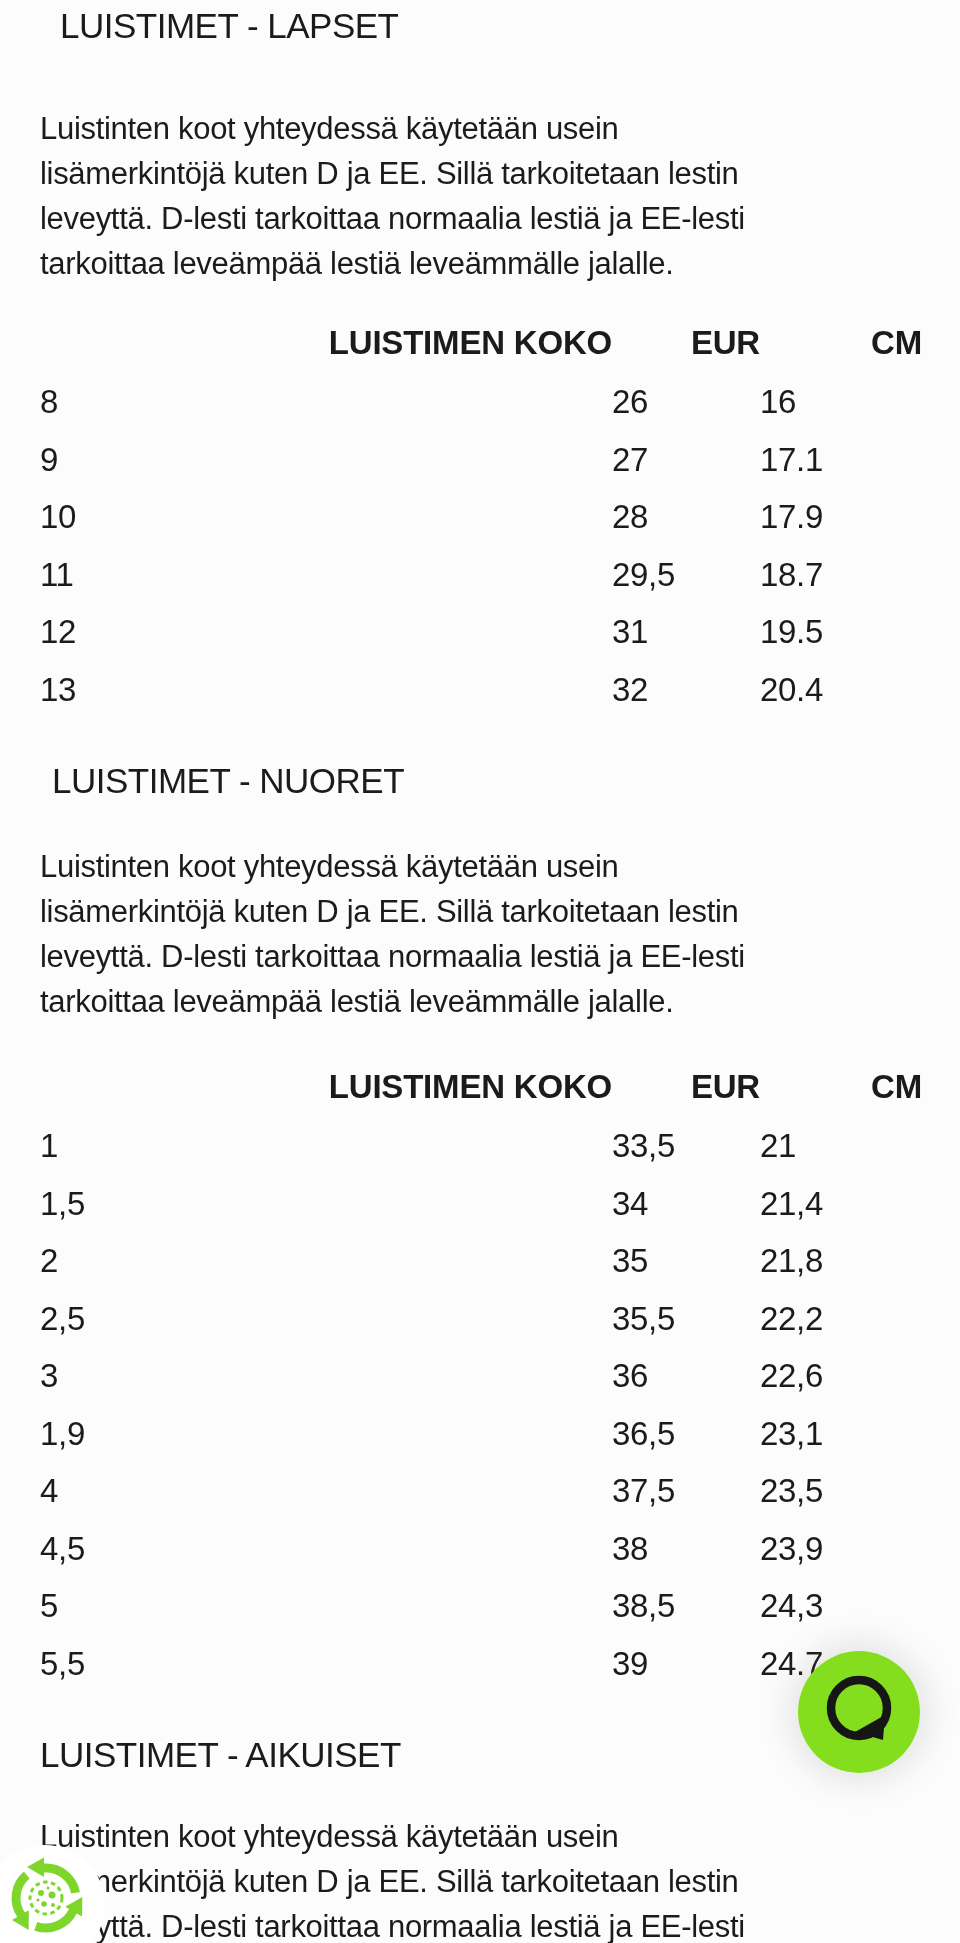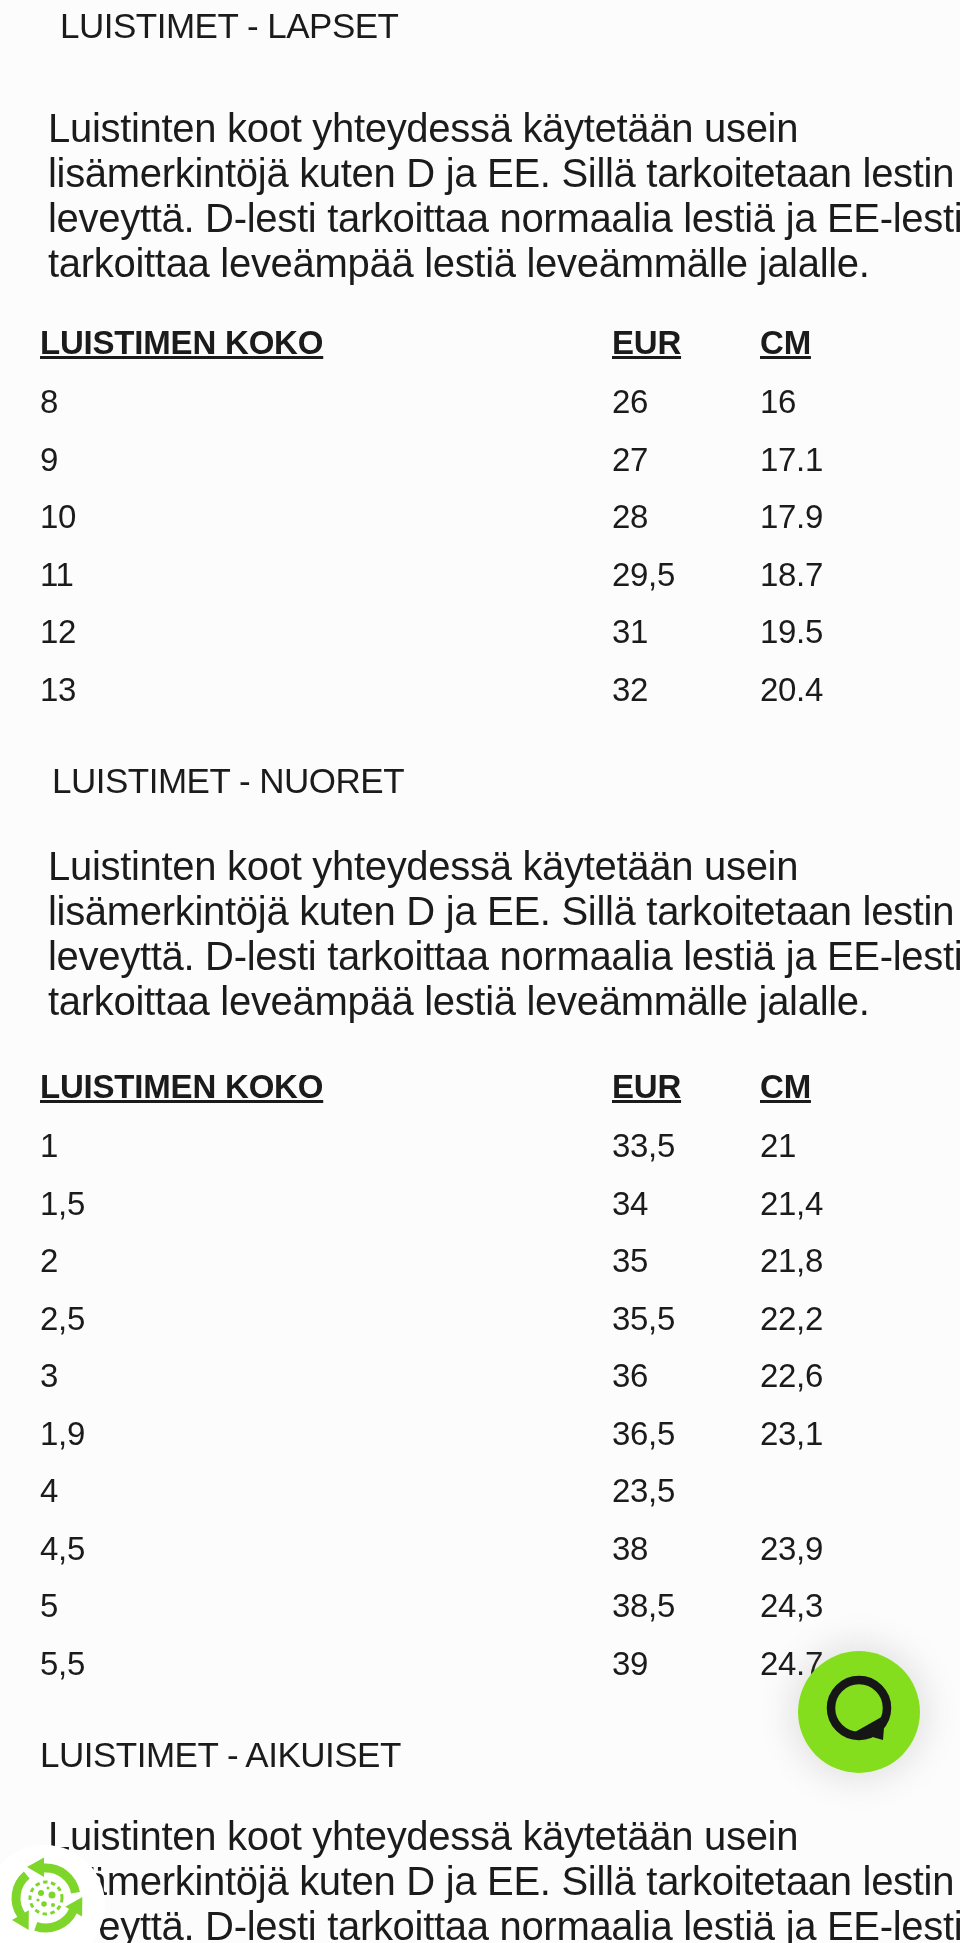--- a/index.html
+++ b/index.html
@@ -7,28 +7,28 @@
     width:960px; height:1943px; overflow:hidden; position:relative;
     background:#fcfcfc; color:#1b1b1b;
     font-family:"Liberation Sans", sans-serif;
   }
   .content { padding:0 38px 0 40px; }
 
   .sec-heading {
     font-size:35px; font-weight:400; line-height:44px;
     letter-spacing:-0.5px; margin:0; white-space:nowrap;
   }
-  .para { font-size:40px; line-height:45px; letter-spacing:-0.3px; margin:8px; }
+  .para { font-size:31px; line-height:45px; letter-spacing:-0.3px; margin:0; }
   .para-line { display:block; white-space:nowrap; }
 
   .size-table { margin:0; }
   .trow { display:grid; grid-template-columns:572px 148px 1fr; }
   .trow .cell { font-size:33px; line-height:45px; letter-spacing:-0.3px; }
   .thead { height:45px; font-weight:700; }
-  .thead .cell { text-align:left; font-size:33px; letter-spacing:-0.2px;text-decoration:underline; }
+  .thead .cell { text-align:right; font-size:33px; letter-spacing:-0.2px; }
   .tbody .trow { height:57.5px; }
 
   
   #sec-lapset .sec-heading   { margin-top:4px;margin-left:20px; }
   #sec-lapset .para          { margin-top:58px; }
   #sec-lapset .size-table    { margin-top:34px; }
   #sec-lapset .tbody         { margin-top:14px; }
 
   #sec-nuoret .sec-heading   { margin-top:35px;margin-left:12px; }
   #sec-nuoret .para          { margin-top:41px; }
@@ -151,20 +151,21 @@
           <div class="cell">36</div>
           <div class="cell">22,6</div>
         </div>
         <div class="trow">
           <div class="cell">1,9</div>
           <div class="cell">36,5</div>
           <div class="cell">23,1</div>
         </div>
         <div class="trow">
           <div class="cell">4</div>
+          <div class="cell">37,5</div>
           <div class="cell">23,5</div>
         </div>
         <div class="trow">
           <div class="cell">4,5</div>
           <div class="cell">38</div>
           <div class="cell">23,9</div>
         </div>
         <div class="trow">
           <div class="cell">5</div>
           <div class="cell">38,5</div>

